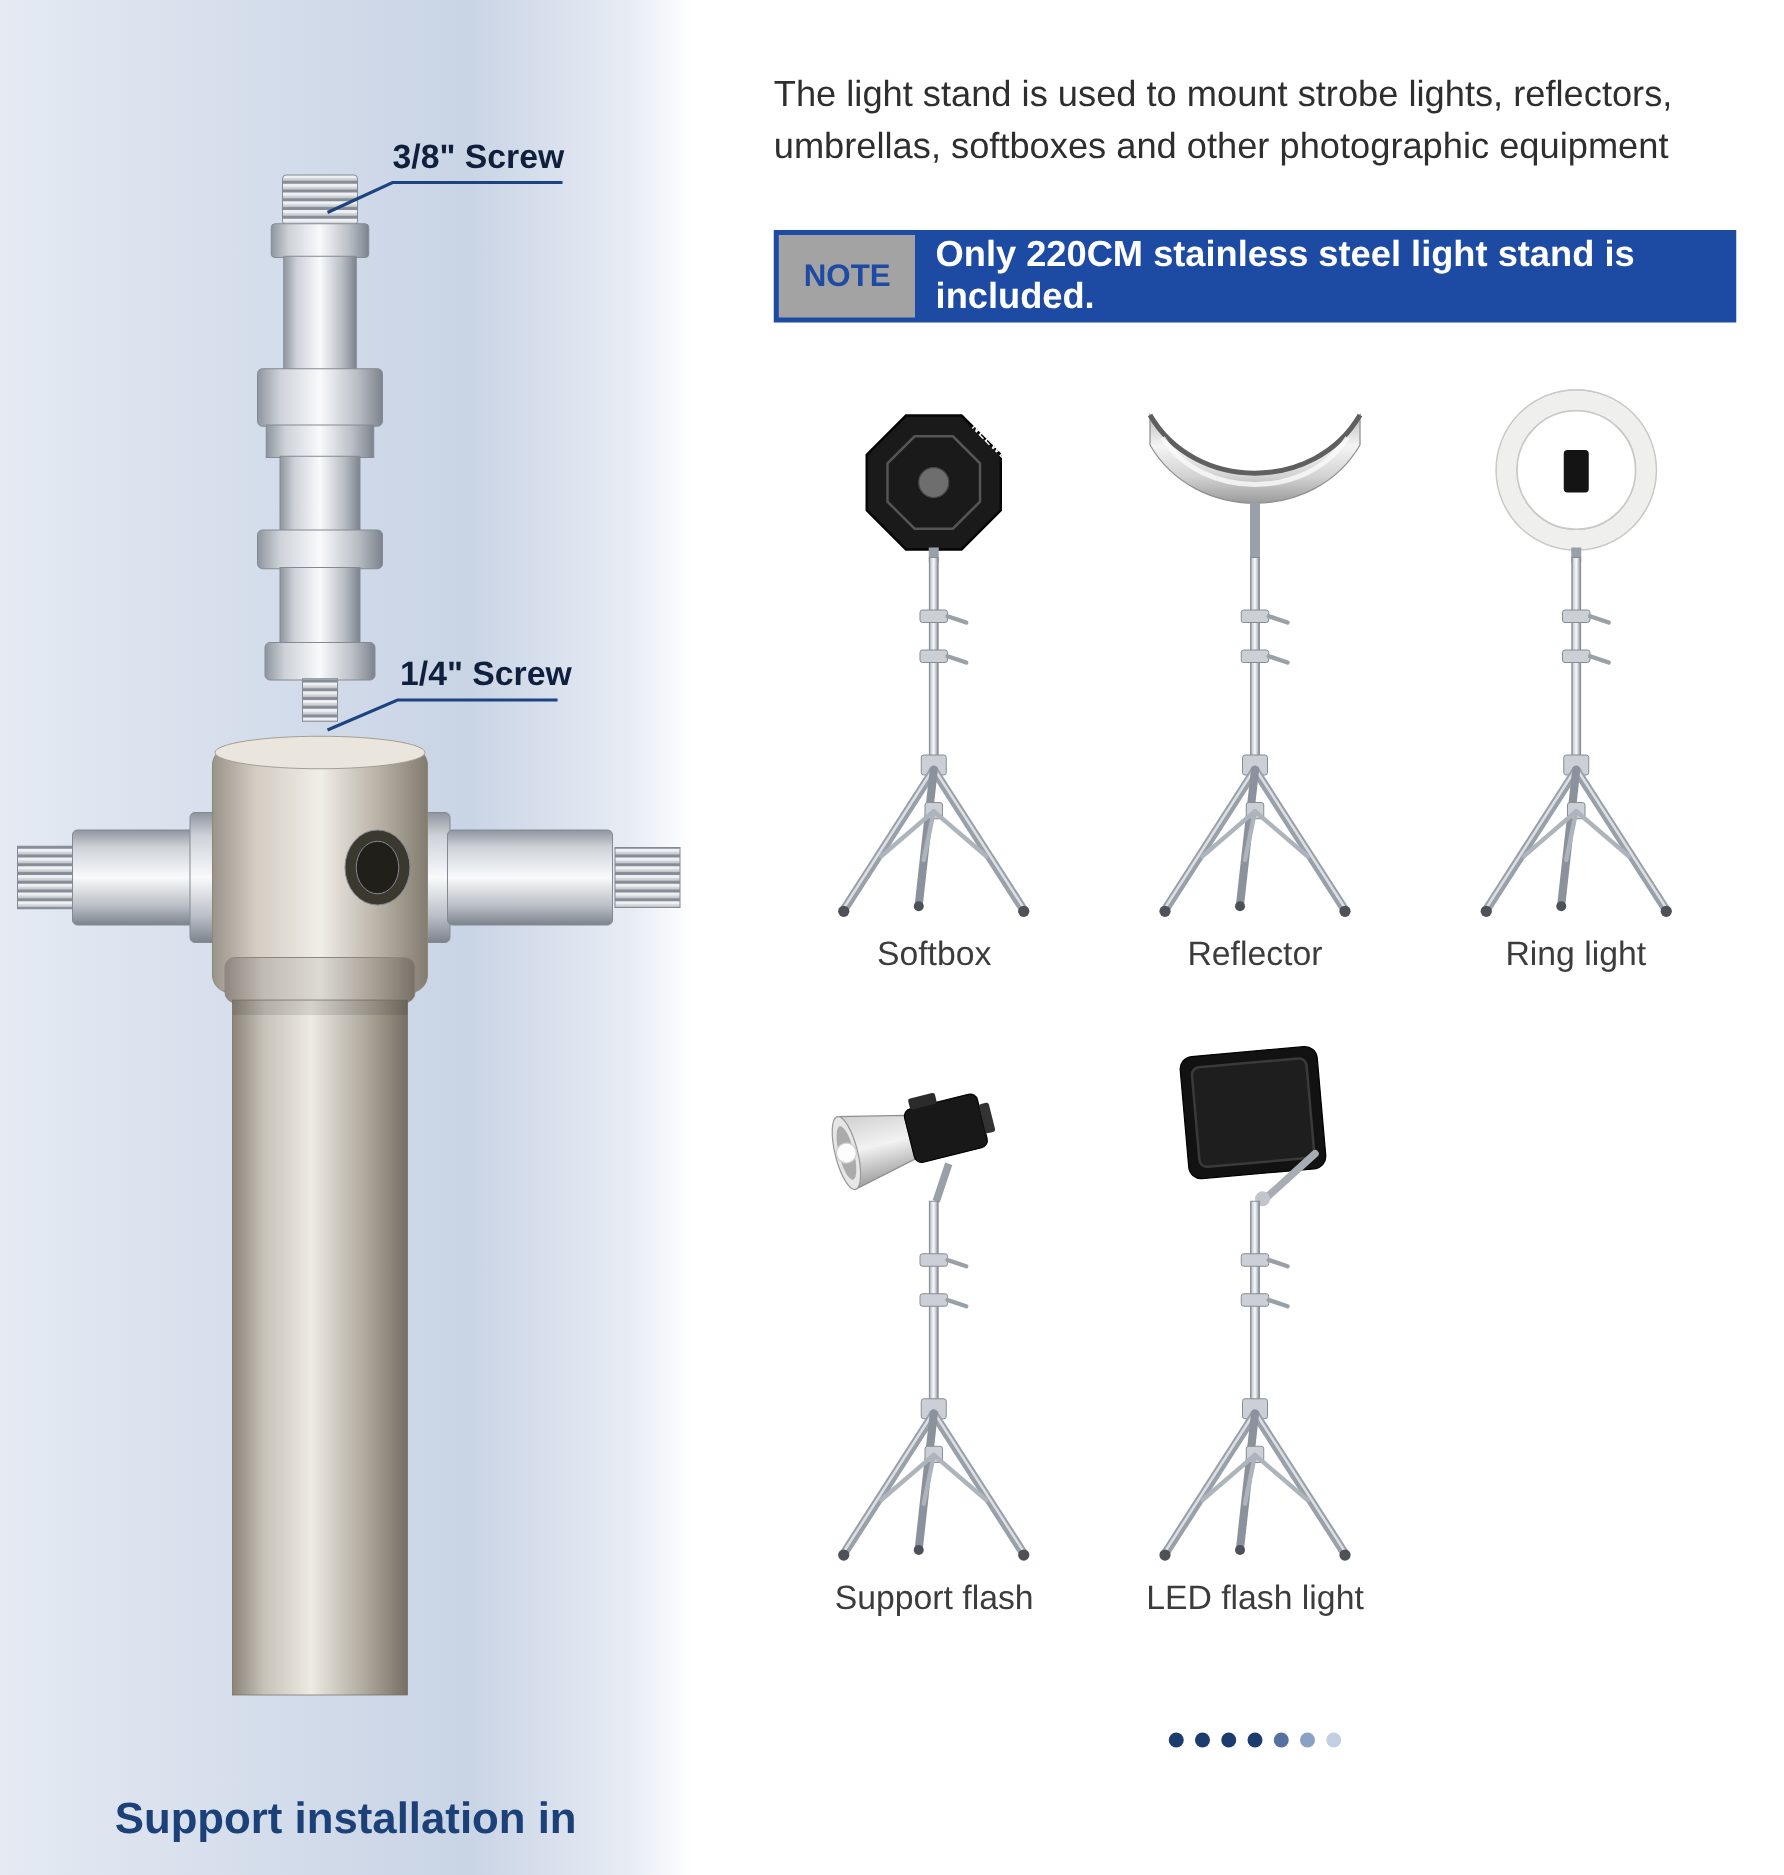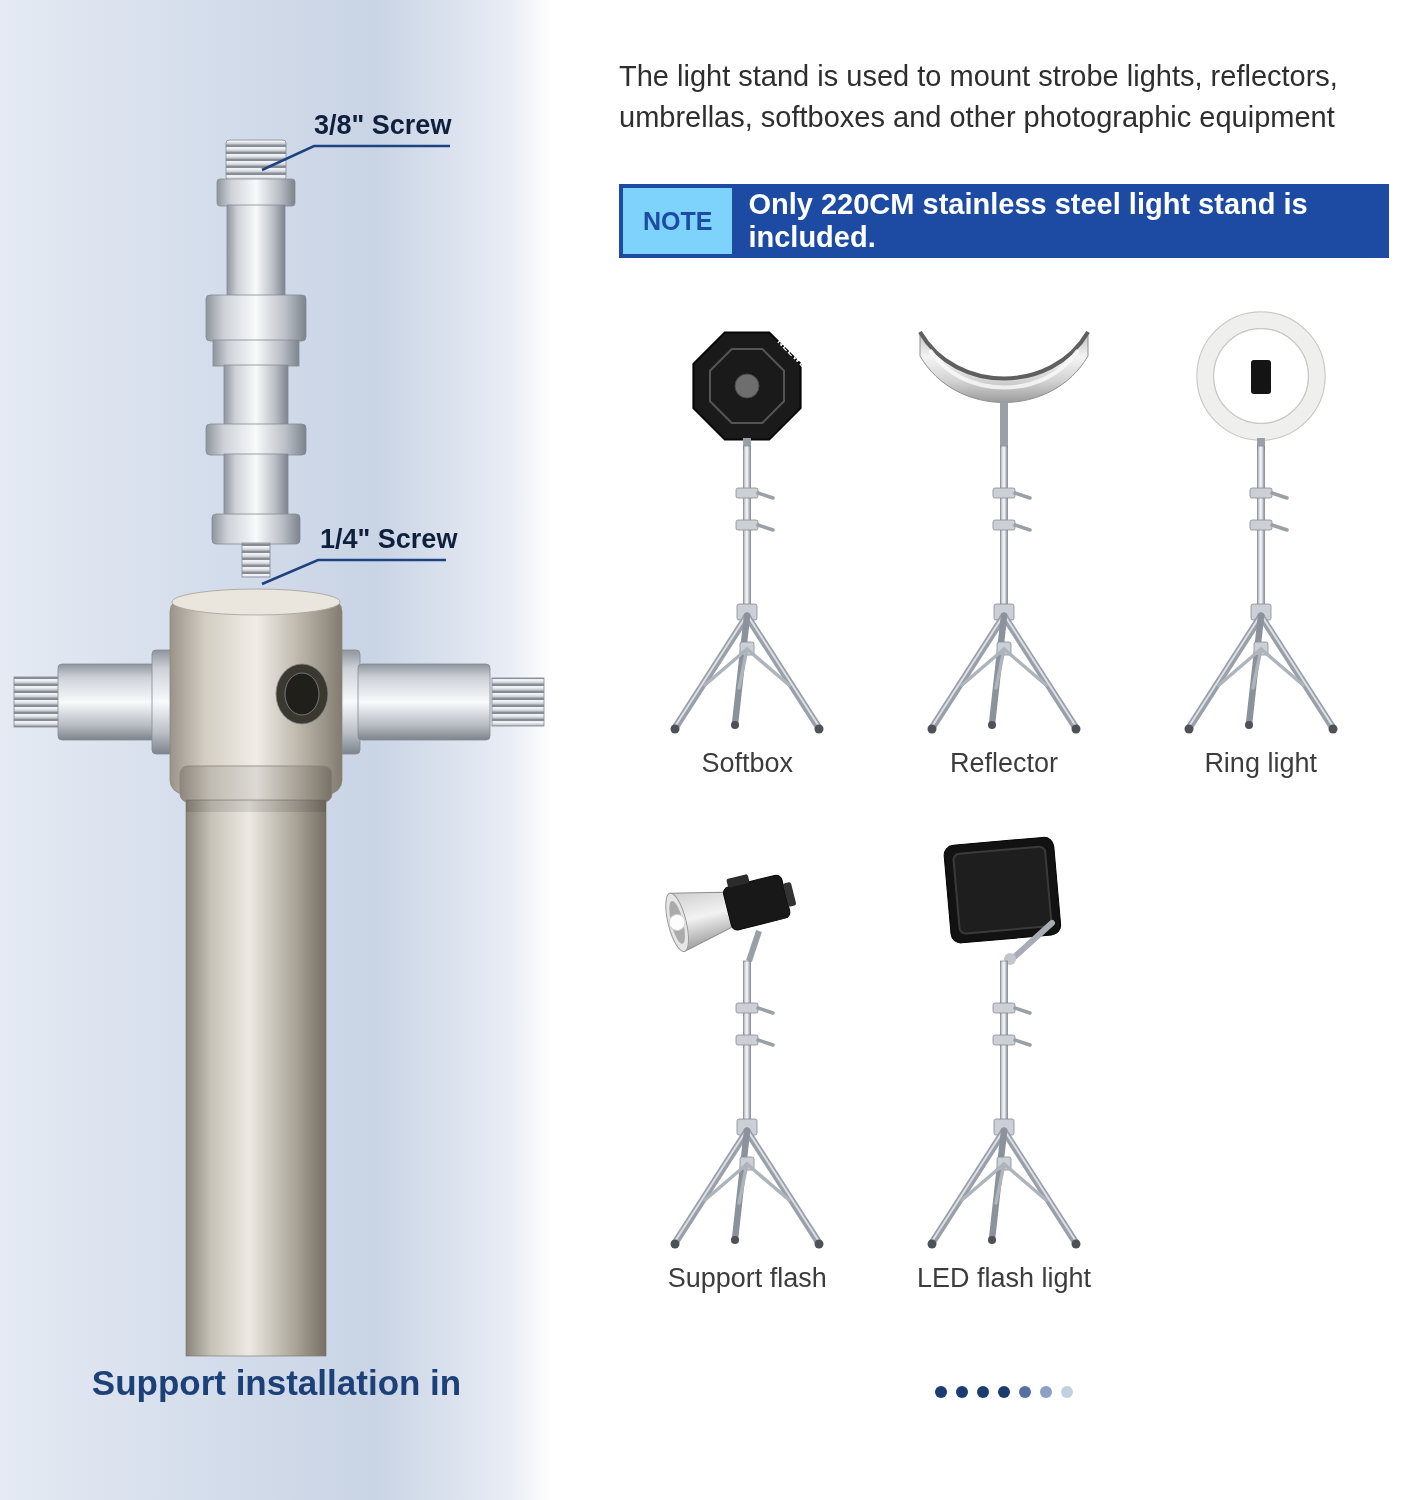--- a/index.html
+++ b/index.html
@@ -12,40 +12,40 @@
   
   .left-panel{
     position:relative;width:553px;height:1500px;flex:none;margin-right:16px;
     background:linear-gradient(90deg,#e5eaf3 0%,#d4ddeb 38%,#c9d4e5 68%,#e9edf5 92%,#ffffff 100%);
   }
   .stand-svg{position:absolute;left:0;top:0;}
   .screw-label{
     position:absolute;font-size:27px;font-weight:bold;color:#10203c;white-space:nowrap;
   }
   .support-caption{
-    position:absolute;left:0;width:553px;top:1360px;text-align:center;
+    position:absolute;left:0;width:553px;top:1432px;text-align:center;
     color:#1c4078;font-size:35px;font-weight:bold;line-height:1.3;
   }
 
   
   .right-panel{
     position:relative;flex:1;background:#ffffff;padding:38px 38px 0 50px;box-sizing:border-box;
   }
   .right-panel h1{
     margin:0;font-size:58px;font-weight:800;color:#1449a5;letter-spacing:.5px;
   }
   .desc{
     margin:18px 0 0;max-width:815px;font-size:29px;line-height:1.42;color:#2e2e2e;
   }
   .note-bar{
     display:flex;align-items:stretch;width:fit-content;margin-top:46px;
     background:#1d4ba4;padding:4px;box-sizing:border-box;
   }
   .note-chip{
-    display:flex;align-items:center;background:#7dd3fc;color:#1d4ba4;
+    display:flex;align-items:center;background:#a3a3a3;color:#1d4ba4;
     font-weight:bold;font-size:25px;padding:14px 20px;margin-right:16px;
   }
   .note-text{
     display:flex;align-items:center;color:#ffffff;font-weight:bold;
     font-size:29px;padding-right:24px;
   }
   .grid{
     display:grid;grid-template-columns:repeat(3,1fr);row-gap:34px;margin-top:40px;
   }
   .cell{

